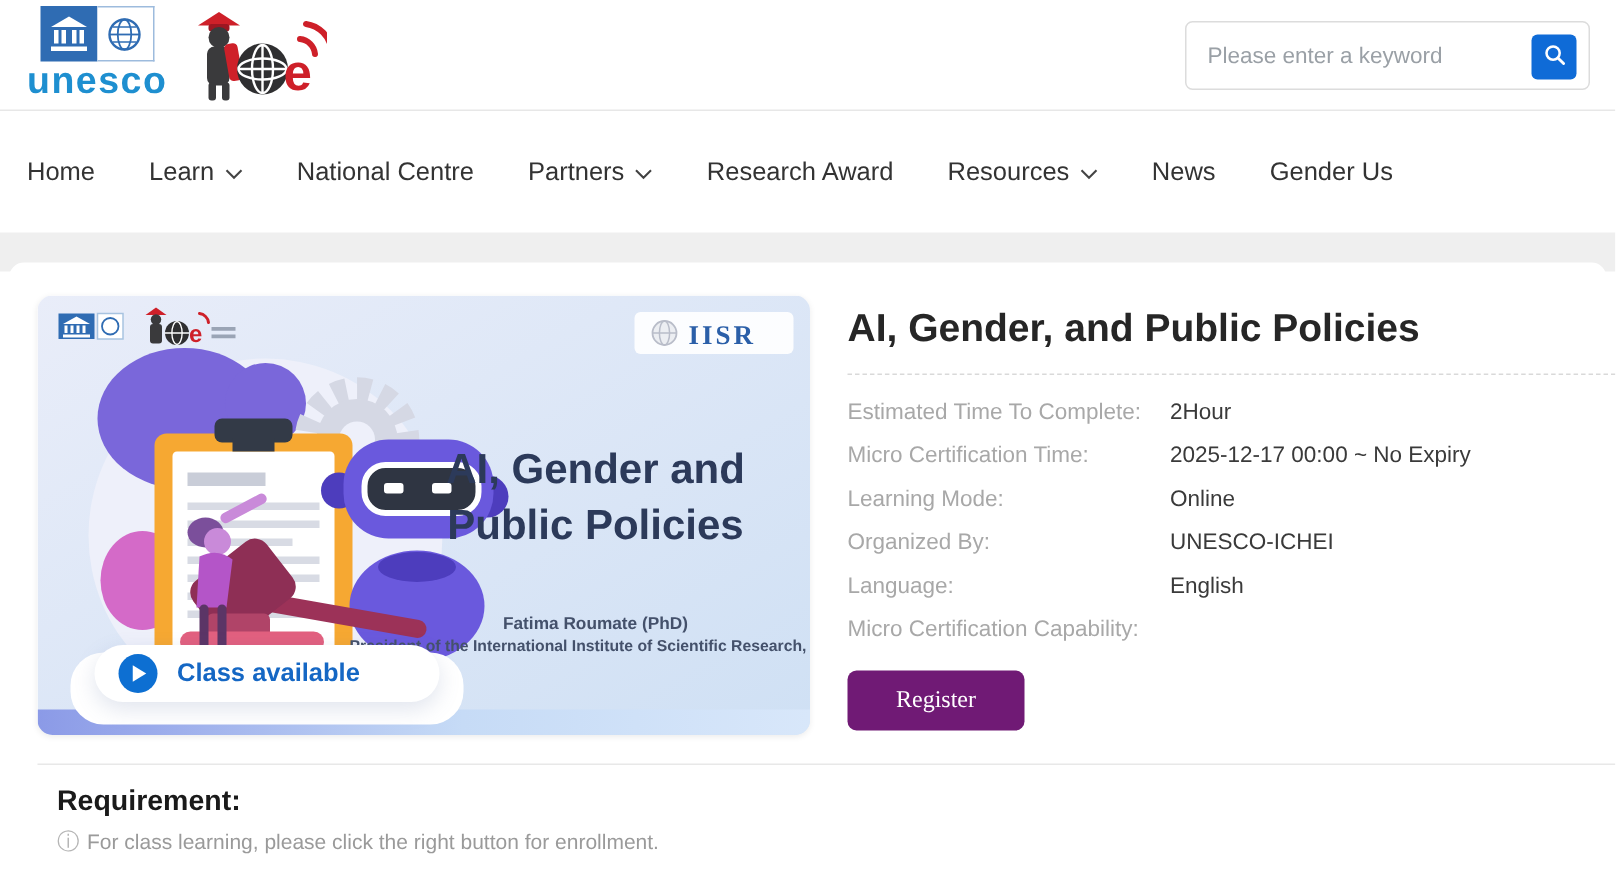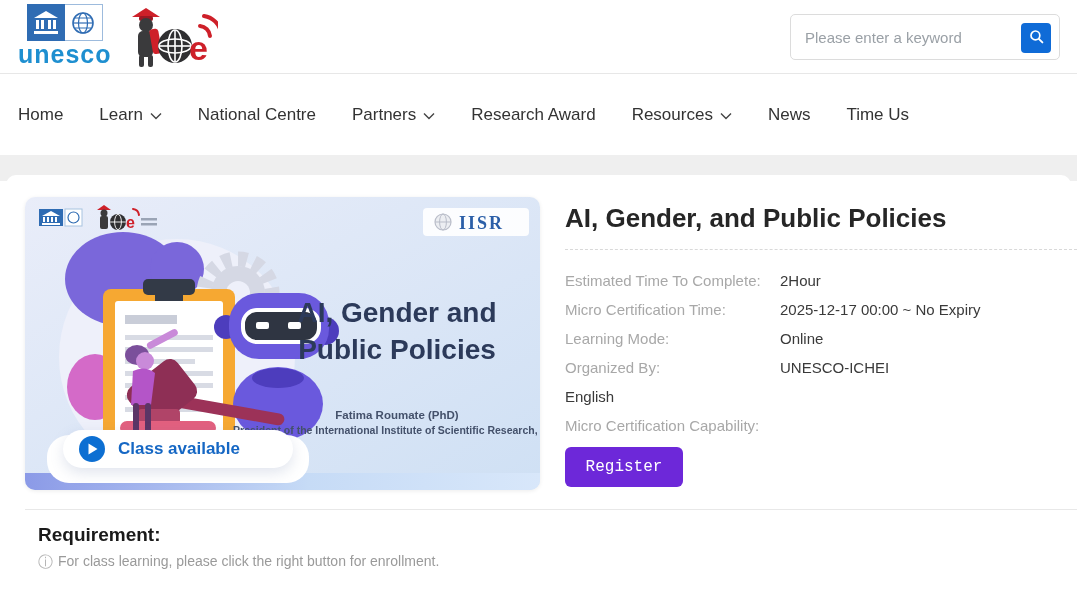--- a/index.html
+++ b/index.html
@@ -33,24 +33,24 @@
   
   .card { position:absolute; top:197px; left:25px; width:515px; height:293px; border-radius:10px; overflow:hidden; box-shadow:0 1px 4px rgba(0,0,0,.08); cursor:pointer; }
   .status-pill { position:absolute; left:38px; top:233px; width:230px; height:38px; background:#fff; border-radius:19px; display:flex; align-items:center; gap:13px; padding-left:16px; box-shadow:0 5px 14px rgba(90,110,160,.18); cursor:pointer; }
   .play-circle { width:26px; height:26px; border-radius:50%; background:#0d6fd2; display:flex; align-items:center; justify-content:center; flex:0 0 auto; }
   .status-text { font-size:17px; font-weight:bold; color:#1567c4; }
 
   
   .course-title { position:absolute; top:203px; left:565px; font-size:26px; font-weight:bold; color:#262626; }
   .dashed-divider { position:absolute; top:249px; left:565px; right:0; border-top:1px dashed #d9d9d9; }
   .details { position:absolute; top:266px; left:565px; right:20px; }
-  .detail-row { display:flex; height:29px; align-items:center; font-size:15px; }
+  .detail-row { display:flex; height:29px; align-items:flex-start; font-size:15px; }
   .detail-label { width:215px; color:#a8a8a8; }
   .detail-value { color:#3a3a3a; }
-  .register-btn { position:absolute; top:447px; left:565px; width:118px; height:40px; background:#6d28d9; color:#fff; font-size:16px; border:none; border-radius:6px; cursor:pointer; font-family:Liberation Mono, monospace; }
+  .register-btn { position:absolute; top:447px; left:565px; width:118px; height:40px; background:#701a75; color:#fff; font-size:16px; border:none; border-radius:6px; cursor:pointer; font-family:Liberation Serif, serif; }
 
   
   .solid-divider { position:absolute; top:509px; left:25px; right:0; border-top:1px solid #e8e8e8; }
   .req-heading { position:absolute; top:524px; left:38px; font-size:19px; font-weight:bold; color:#1a1a1a; }
   .req-note { position:absolute; top:553px; left:38px; display:flex; align-items:center; gap:5px; font-size:14px; color:#9a9a9a; }
   .info-glyph { color:#b5b5b5; font-size:15px; line-height:1; }
 </style>
 </head>
 <body>
 
@@ -145,21 +145,21 @@
     <div class="nav-item">
         <span>Resources</span>
         <span><svg width="12" height="8" viewBox="0 0 12 8">
             <path d="M1 1.5 L6 6.5 L11 1.5" fill="none" stroke="#444" stroke-width="1.4"></path>
           </svg></span>
       </div>
     <div class="nav-item">
         <span>News</span>
       </div>
     <div class="nav-item">
-        <span>Time Us</span>
+        <span>Gender Us</span>
       </div>
   </div>
 
   <div class="gray-band"></div>
   <div class="panel"></div>
 
   <div class="card">
     <svg width="515" height="293" viewBox="0 0 515 293">
       <defs>
         <linearGradient id="bg" x1="0" y1="0" x2="1" y2="1">
@@ -293,20 +293,21 @@
     </div>
     <div class="detail-row">
       <span class="detail-label">Learning Mode:</span>
       <span class="detail-value">Online</span>
     </div>
     <div class="detail-row">
       <span class="detail-label">Organized By:</span>
       <span class="detail-value">UNESCO-ICHEI</span>
     </div>
     <div class="detail-row">
+      <span class="detail-label">Language:</span>
       <span class="detail-value">English</span>
     </div>
     <div class="detail-row">
       <span class="detail-label">Micro Certification Capability:</span>
       <span class="detail-value"></span>
     </div>
   </div>
 
   <button class="register-btn">Register</button>
 

